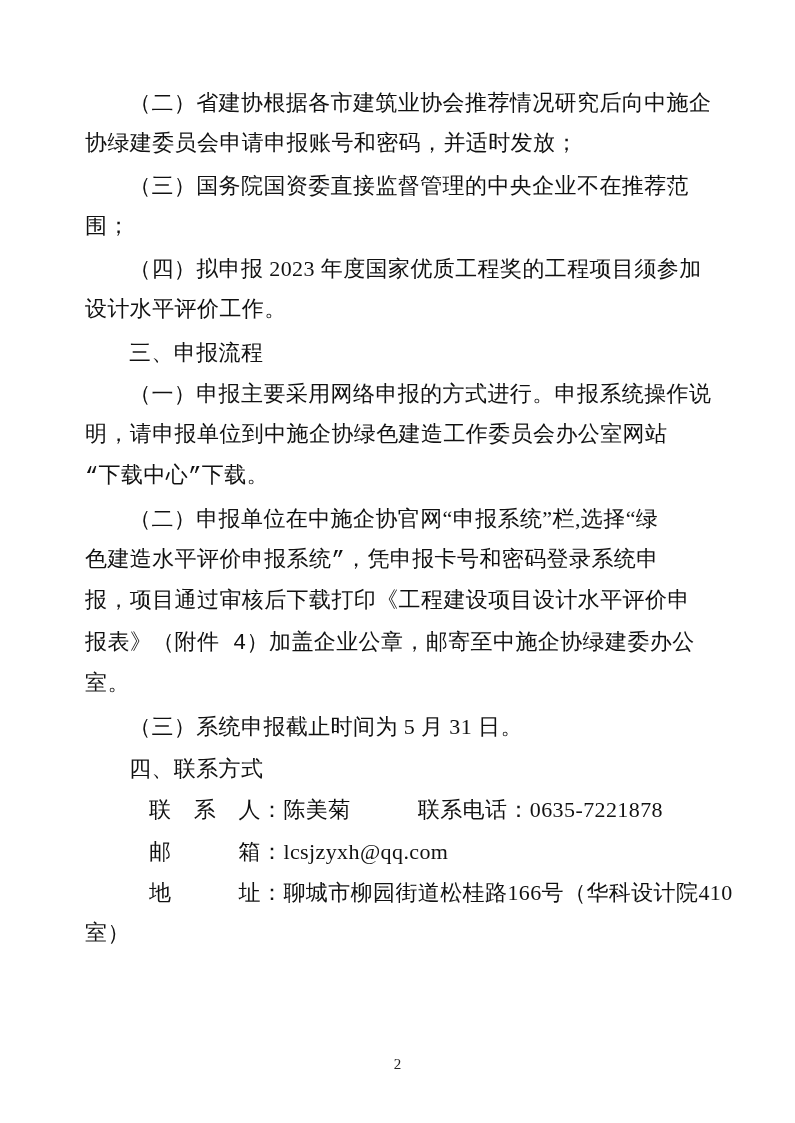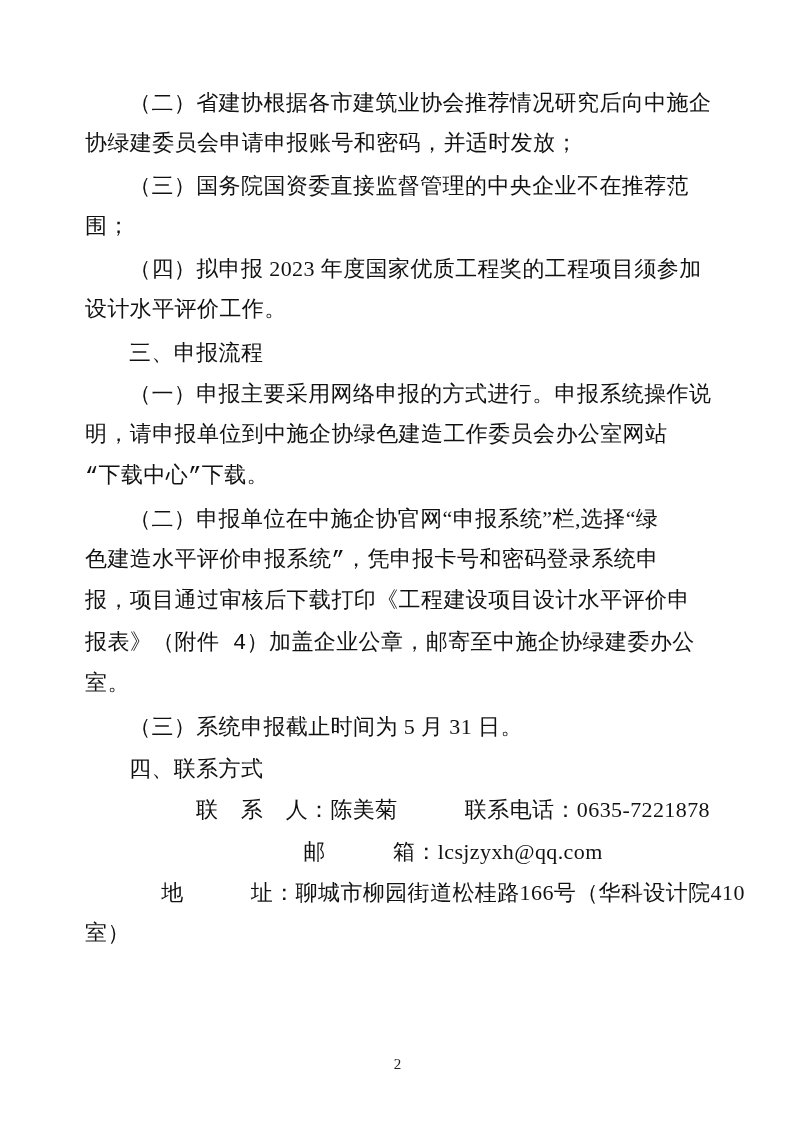--- a/index.html
+++ b/index.html
@@ -26,21 +26,21 @@
     line-height: 41.6px;
     letter-spacing: 0.4px;
     white-space: pre;
     color: #111111;
   }
   .line {
     height: 41.6px;
   }
   .line.indent-0 { padding-left: 0; font-family: Liberation Mono, monospace; }
   .line.indent-2 { padding-left: 44px; }
-  .line.indent-3 { padding-left: 64px; text-align: center; }
+  .line.indent-3 { padding-left: 64px; }
   .page-number {
     position: absolute;
     top: 1050px;
     left: 0;
     width: 100%;
     text-align: center;
     font-size: 15px;
     line-height: 20px;
     color: #222222;
   }

